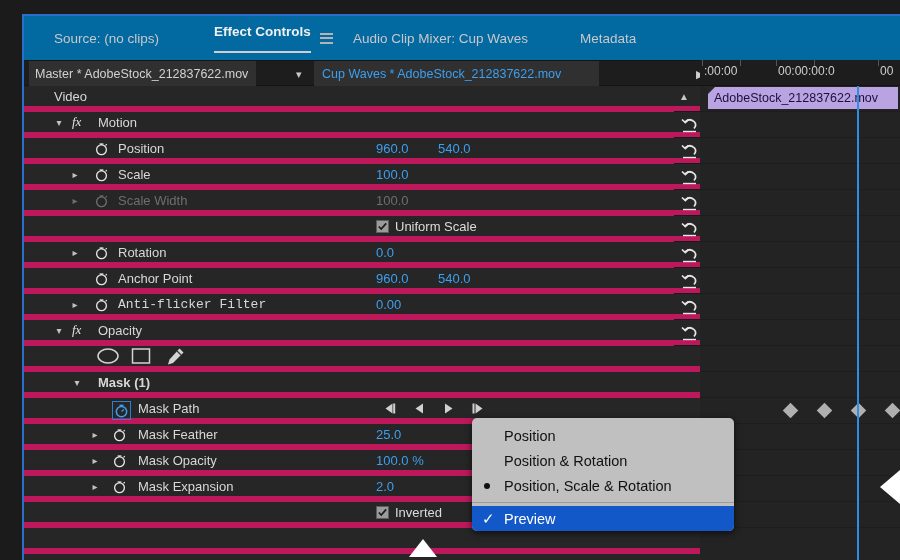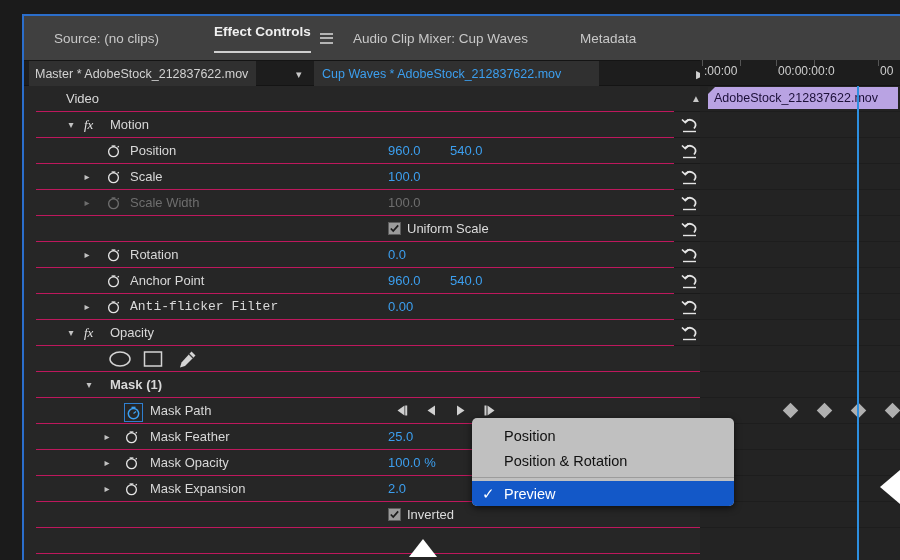--- a/index.html
+++ b/index.html
@@ -14,21 +14,21 @@
   
   .panel {
     position: absolute; left: 22px; top: 14px;
     width: 878px; height: 546px;
     background: #262626;
     border-left: 2px solid #2b6ecb;
     border-top: 2px solid #2b6ecb;
   }
 
   
-  .tabbar { position: relative; height: 44px; background: #404040; }
+  .tabbar { position: relative; height: 44px; background: #0369a1; }
   .tab {
     position: absolute; top: 0; height: 44px;
     display: flex; align-items: center; gap: 9px;
     font-size: 13.5px; color: #c8c8c8; white-space: nowrap;
   }
   .tab.active { color: #f0f0f0; font-weight: bold; }
   .tab.active .tab-label { border-bottom: 2px solid #cfcfcf; padding-bottom: 12px; }
   .hamburger { display: inline-flex; flex-direction: column; gap: 2.5px; }
   .hamburger i { display: block; width: 13px; height: 2px; background: #b4b4b4; }
 
@@ -69,23 +69,23 @@
     background: #262626; overflow: hidden;
   }
   .right-col {
     position: absolute; left: 676px; top: 0; width: 202px; height: 476px;
     background: #232323;
   }
 
   
   .row {
     position: relative; height: 26px;
-    border-bottom: 1px solid #be185d;
+    border-bottom: 6px solid #be185d;
     display: flex; align-items: center;
-    font-size: 13px; color: #d8d8d8; margin-left: 12px;
+    font-size: 13px; color: #d8d8d8;
   }
   .row.header { background: #262626; }
   .row .disclosure {
     position: absolute; width: 14px; text-align: center;
     color: #c2c2c2; font-size: 10px; cursor: default;
   }
   .row .label { position: absolute; white-space: nowrap; }
   .row.dim .label, .row.dim .val { color: #6e6e6e; }
   .val { position: absolute; color: #3c9fef; font-size: 13px; white-space: nowrap; }
 
@@ -571,20 +571,24 @@
     </div>
   </div>
 
   <div class="ctxmenu">
     <div class="ctxitem">
       <span class="text">Position</span>
     </div>
     <div class="ctxitem">
       <span class="text">Position &amp; Rotation</span>
     </div>
+    <div class="ctxitem">
+      <span class="bullet" style="top:10px;"></span>
+      <span class="text">Position, Scale &amp; Rotation</span>
+    </div>
     <div class="ctxsep"></div>
     <div class="ctxitem selected">
       <span class="tick">✓</span>
       <span class="text">Preview</span>
     </div>
   </div>
 
   <div class="ctx-tail"></div>
   <div class="right-cursor"></div>
 </div>

